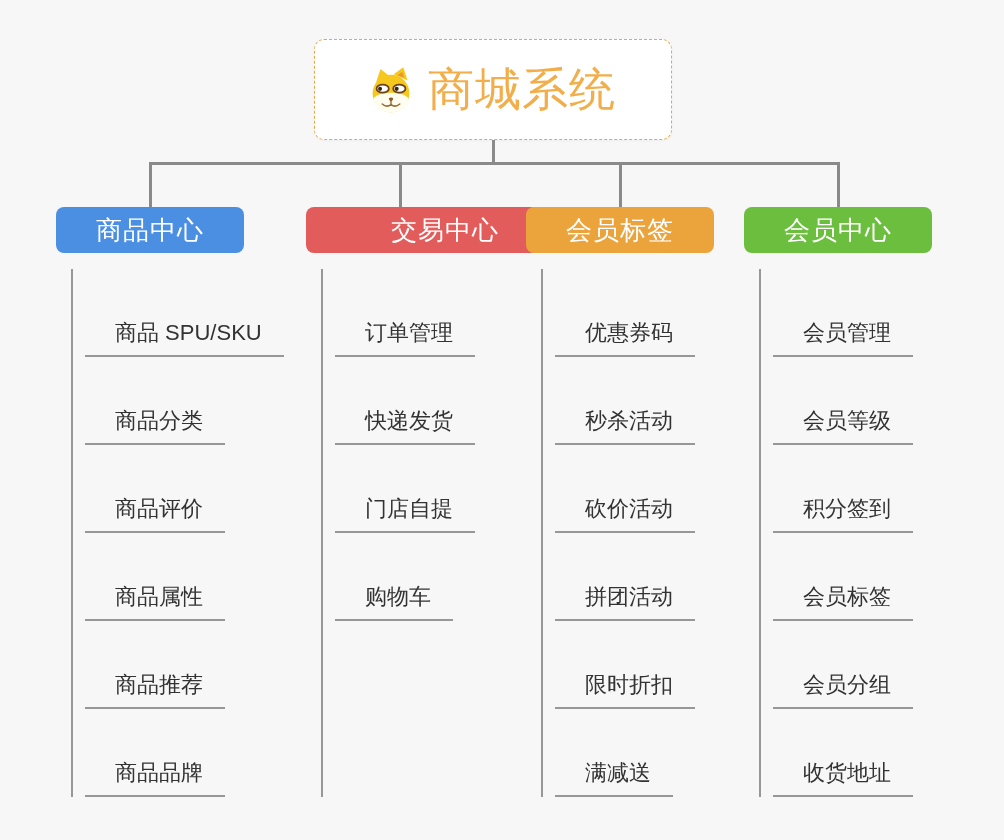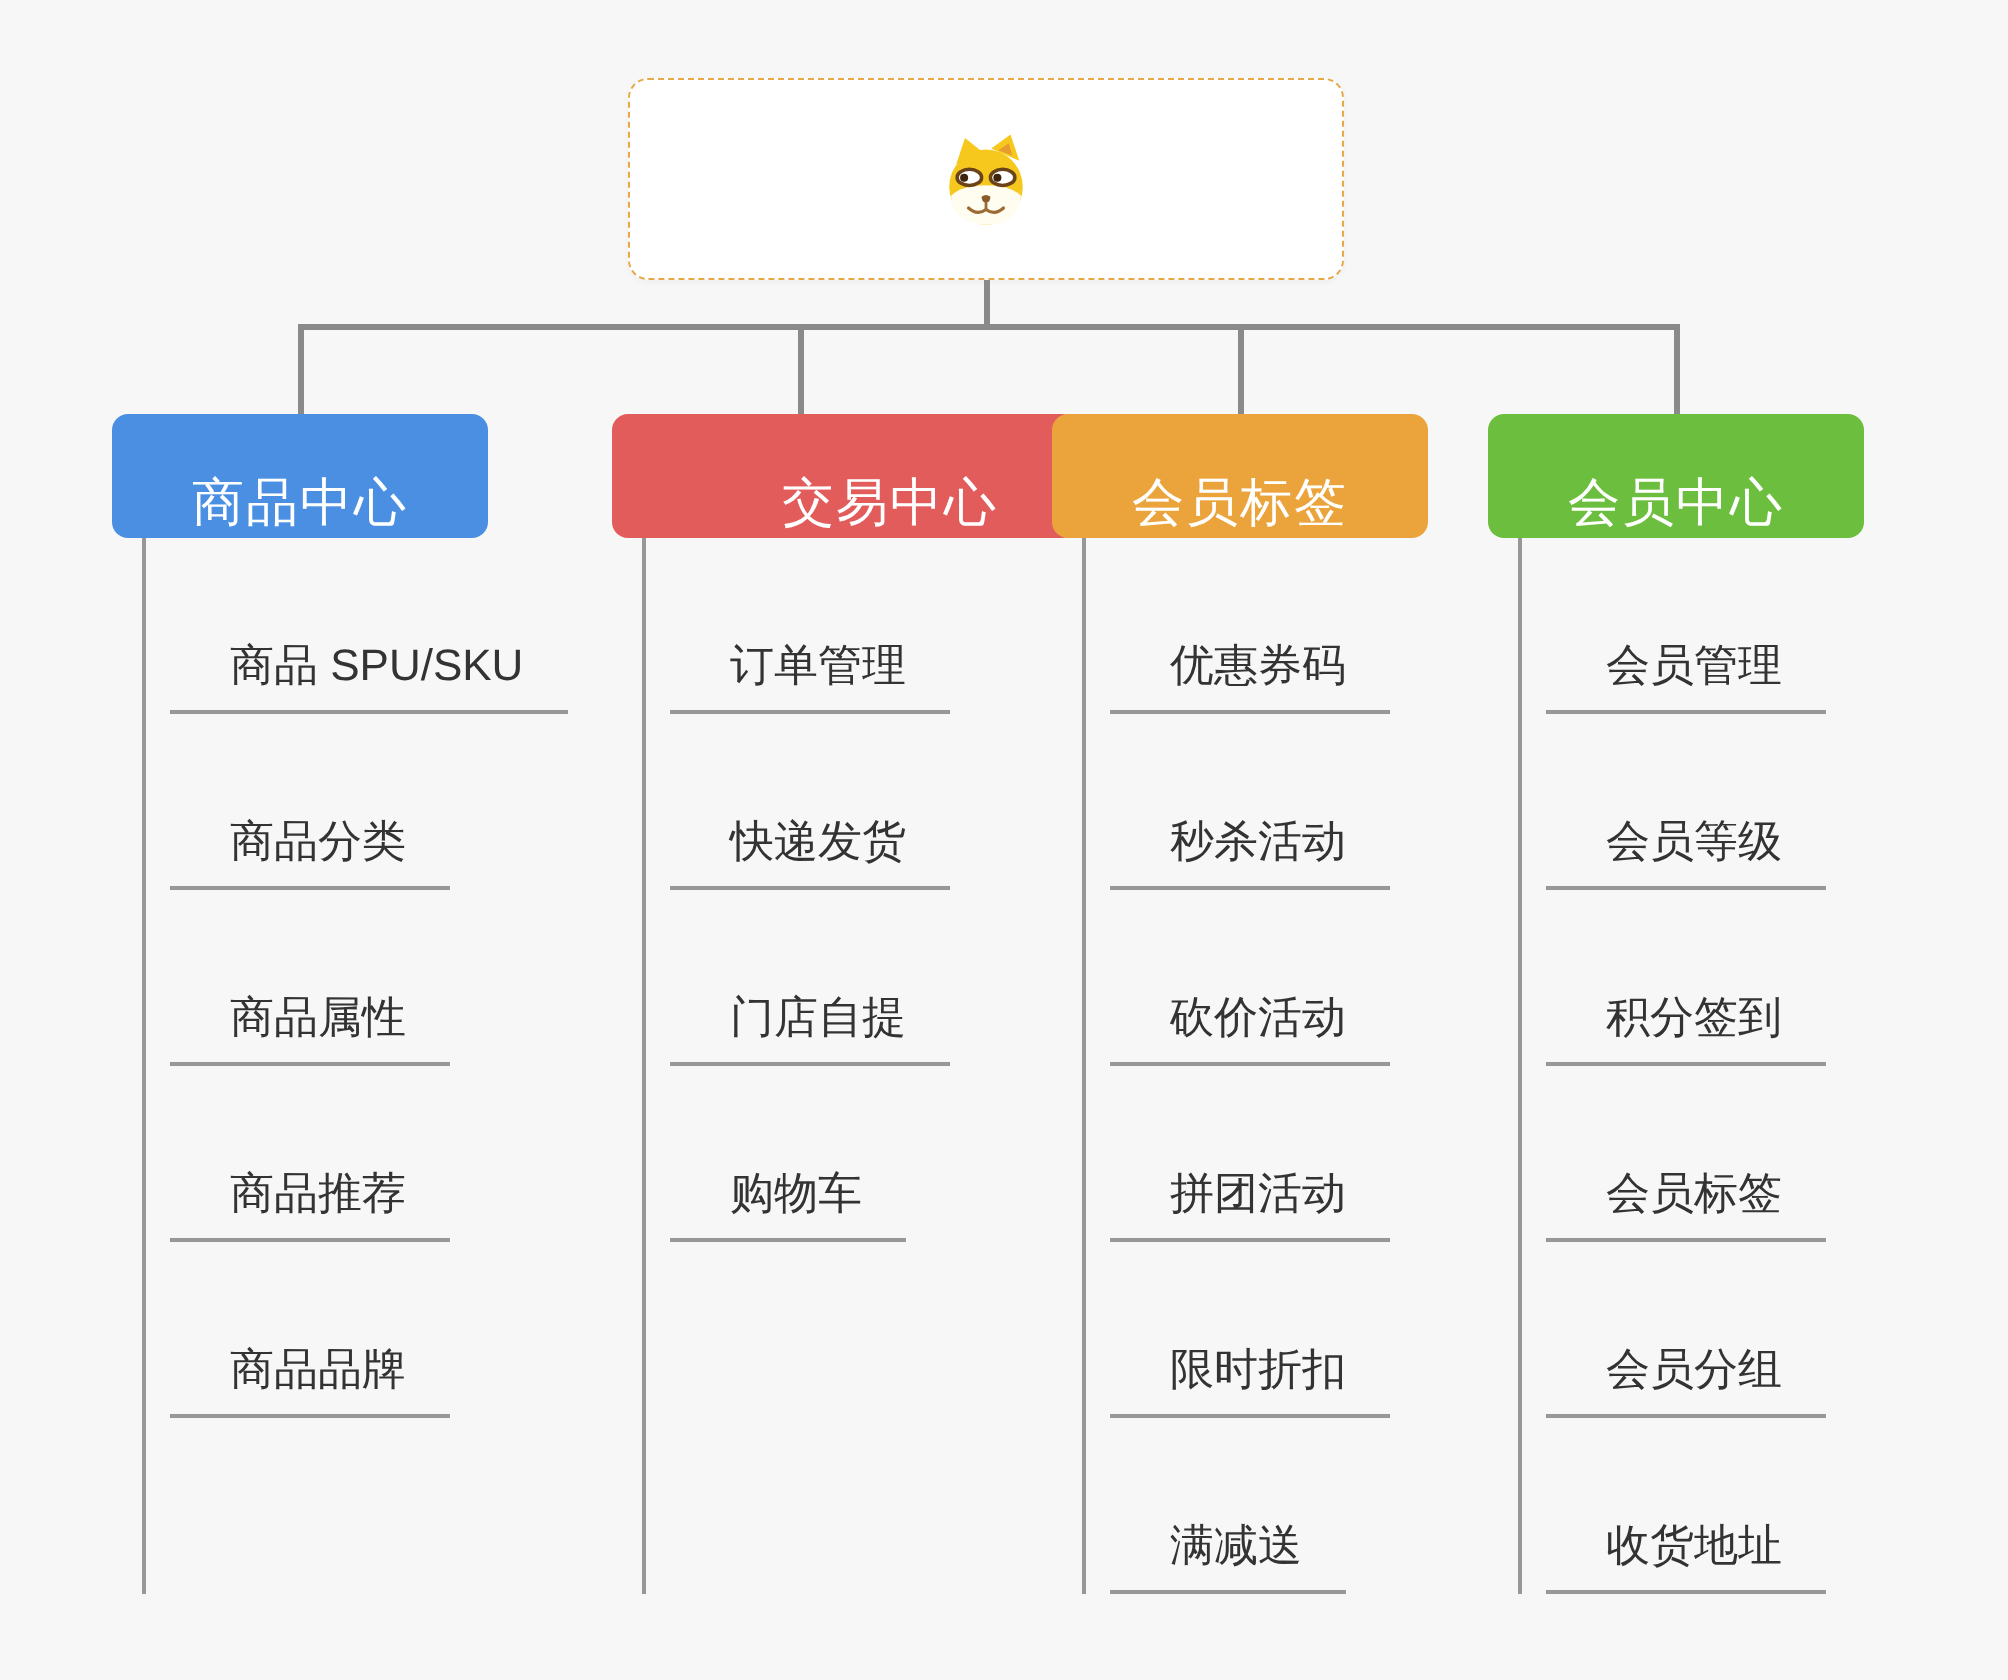--- a/index.html
+++ b/index.html
@@ -13,22 +13,22 @@
     background:#ffffff;border:1px dashed #e8a848;border-radius:10px;
     display:flex;align-items:center;justify-content:center;gap:16px;
     box-shadow:0 1px 3px rgba(0,0,0,0.04);
   }
   .root-title{font-size:46px;color:#f2ae4a;letter-spacing:1px;white-space:nowrap;}
   .doge{display:flex;align-items:center;}
   
   .connector{position:absolute;background:#8a8a8a;}
   
   .branch{
-    position:absolute;top:207px;width:188px;height:62px;border-radius:8px;
-    display:flex;align-items:flex-end;justify-content:center;
+    position:absolute;top:207px;width:188px;height:46px;border-radius:8px;
+    display:flex;align-items:center;justify-content:center;
     color:#ffffff;font-size:26px;letter-spacing:1px;white-space:nowrap;
   }
   
   .column{position:absolute;top:269px;border-left:2px solid #979797;height:528px;}
   .leaf-row{height:88px;display:flex;align-items:flex-end;padding-left:12px;}
   .leaf{
     display:inline-block;font-size:22px;color:#333333;line-height:1.25;
     padding:0 22px 9px 30px;border-bottom:2px solid #979797;white-space:nowrap;
   }
 </style>
@@ -52,35 +52,39 @@
         <ellipse cx="14.5" cy="25.5" rx="7" ry="4.6" fill="#ffffff" stroke="#6b4318" stroke-width="2"></ellipse>
         <ellipse cx="33.5" cy="25.5" rx="7" ry="4.6" fill="#ffffff" stroke="#6b4318" stroke-width="2"></ellipse>
         <circle cx="11.5" cy="25.7" r="2.3" fill="#3c250c"></circle>
         <circle cx="30.5" cy="25.7" r="2.3" fill="#3c250c"></circle>
 
         <path d="M21.5,36.5 Q24,34.5 26.5,36.5 Q26.5,39.5 24,40 Q21.5,39.5 21.5,36.5 Z" fill="#8a5a2b"></path>
         <path d="M24,40 L24,43.5" stroke="#9c6b33" stroke-width="1.6" fill="none" stroke-linecap="round"></path>
         <path d="M14,43 Q19,47.5 24,43.8 Q29,47.5 34,43" stroke="#9c6b33" stroke-width="1.8" fill="none" stroke-linecap="round"></path>
       </svg>
     </span>
+    <span class="root-title" style="color: rgb(242, 174, 74);">商城系统</span>
   </div>
 
   <div id="tree">
       <div class="connector" style="left: 492px; top: 140px; width: 3px; height: 22px;"></div>
       <div class="connector" style="left: 149px; top: 162px; width: 691px; height: 3px;"></div>
       <div class="connector" style="left: 149px; top: 162px; width: 3px; height: 45px;"></div>
       <div class="branch" style="left: 56px; background: rgb(74, 143, 226);">
         <span>商品中心</span>
       </div>
       <div class="column" style="left: 71px;">
         <div class="leaf-row">
           <span class="leaf">商品 SPU/SKU</span>
         </div>
         <div class="leaf-row">
           <span class="leaf">商品分类</span>
+        </div>
+        <div class="leaf-row">
+          <span class="leaf">商品评价</span>
         </div>
         <div class="leaf-row">
           <span class="leaf">商品属性</span>
         </div>
         <div class="leaf-row">
           <span class="leaf">商品推荐</span>
         </div>
         <div class="leaf-row">
           <span class="leaf">商品品牌</span>
         </div>

